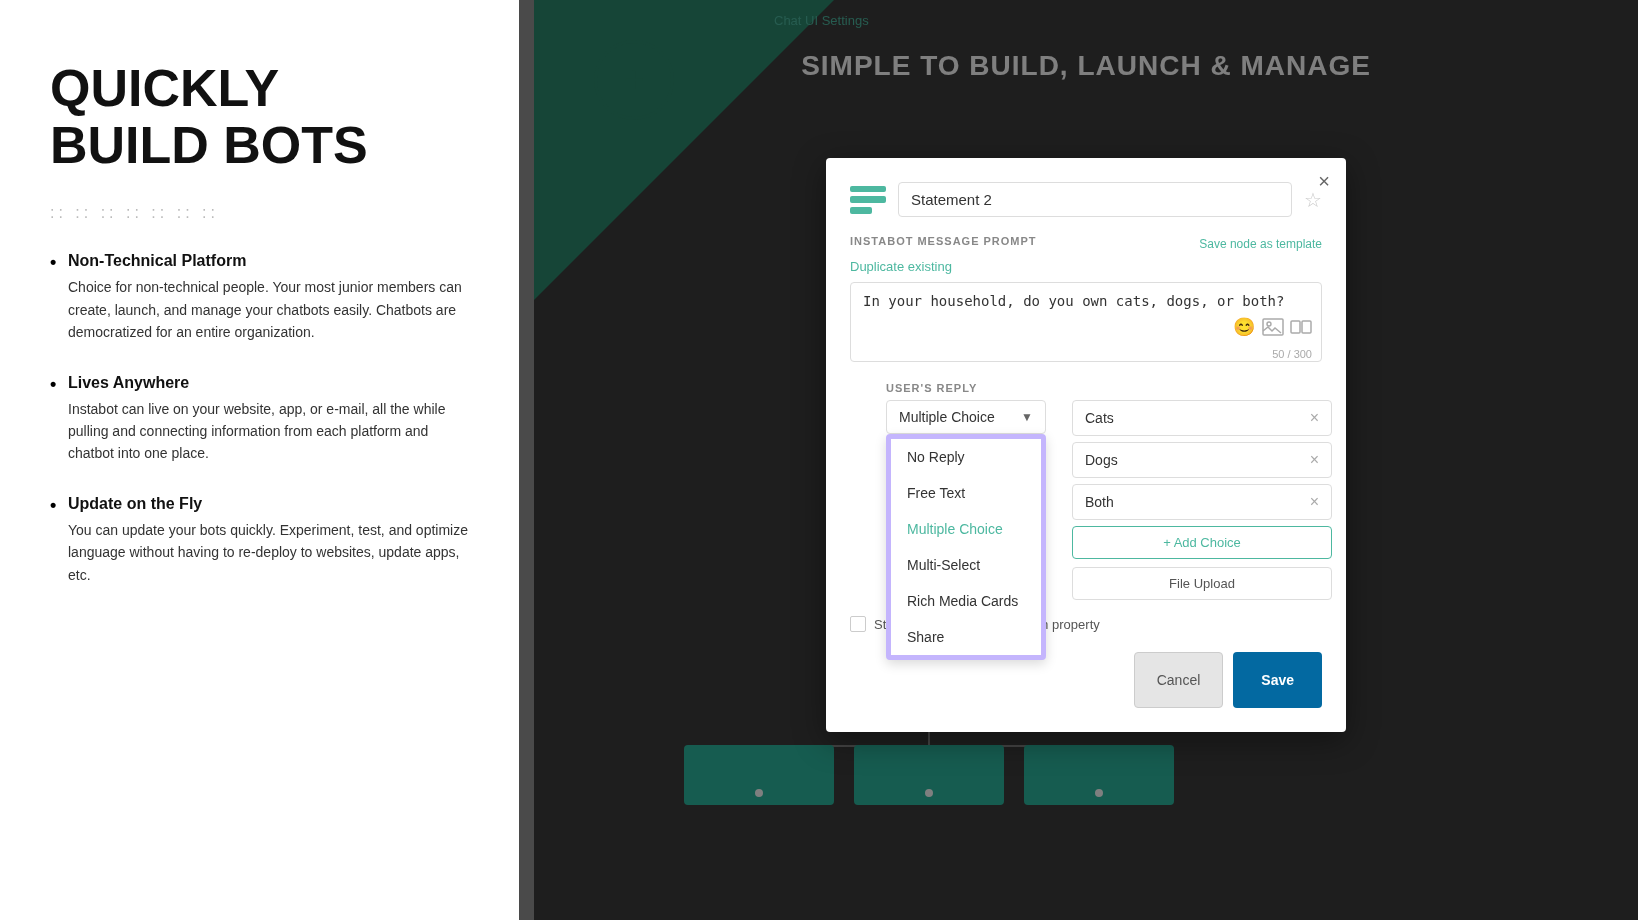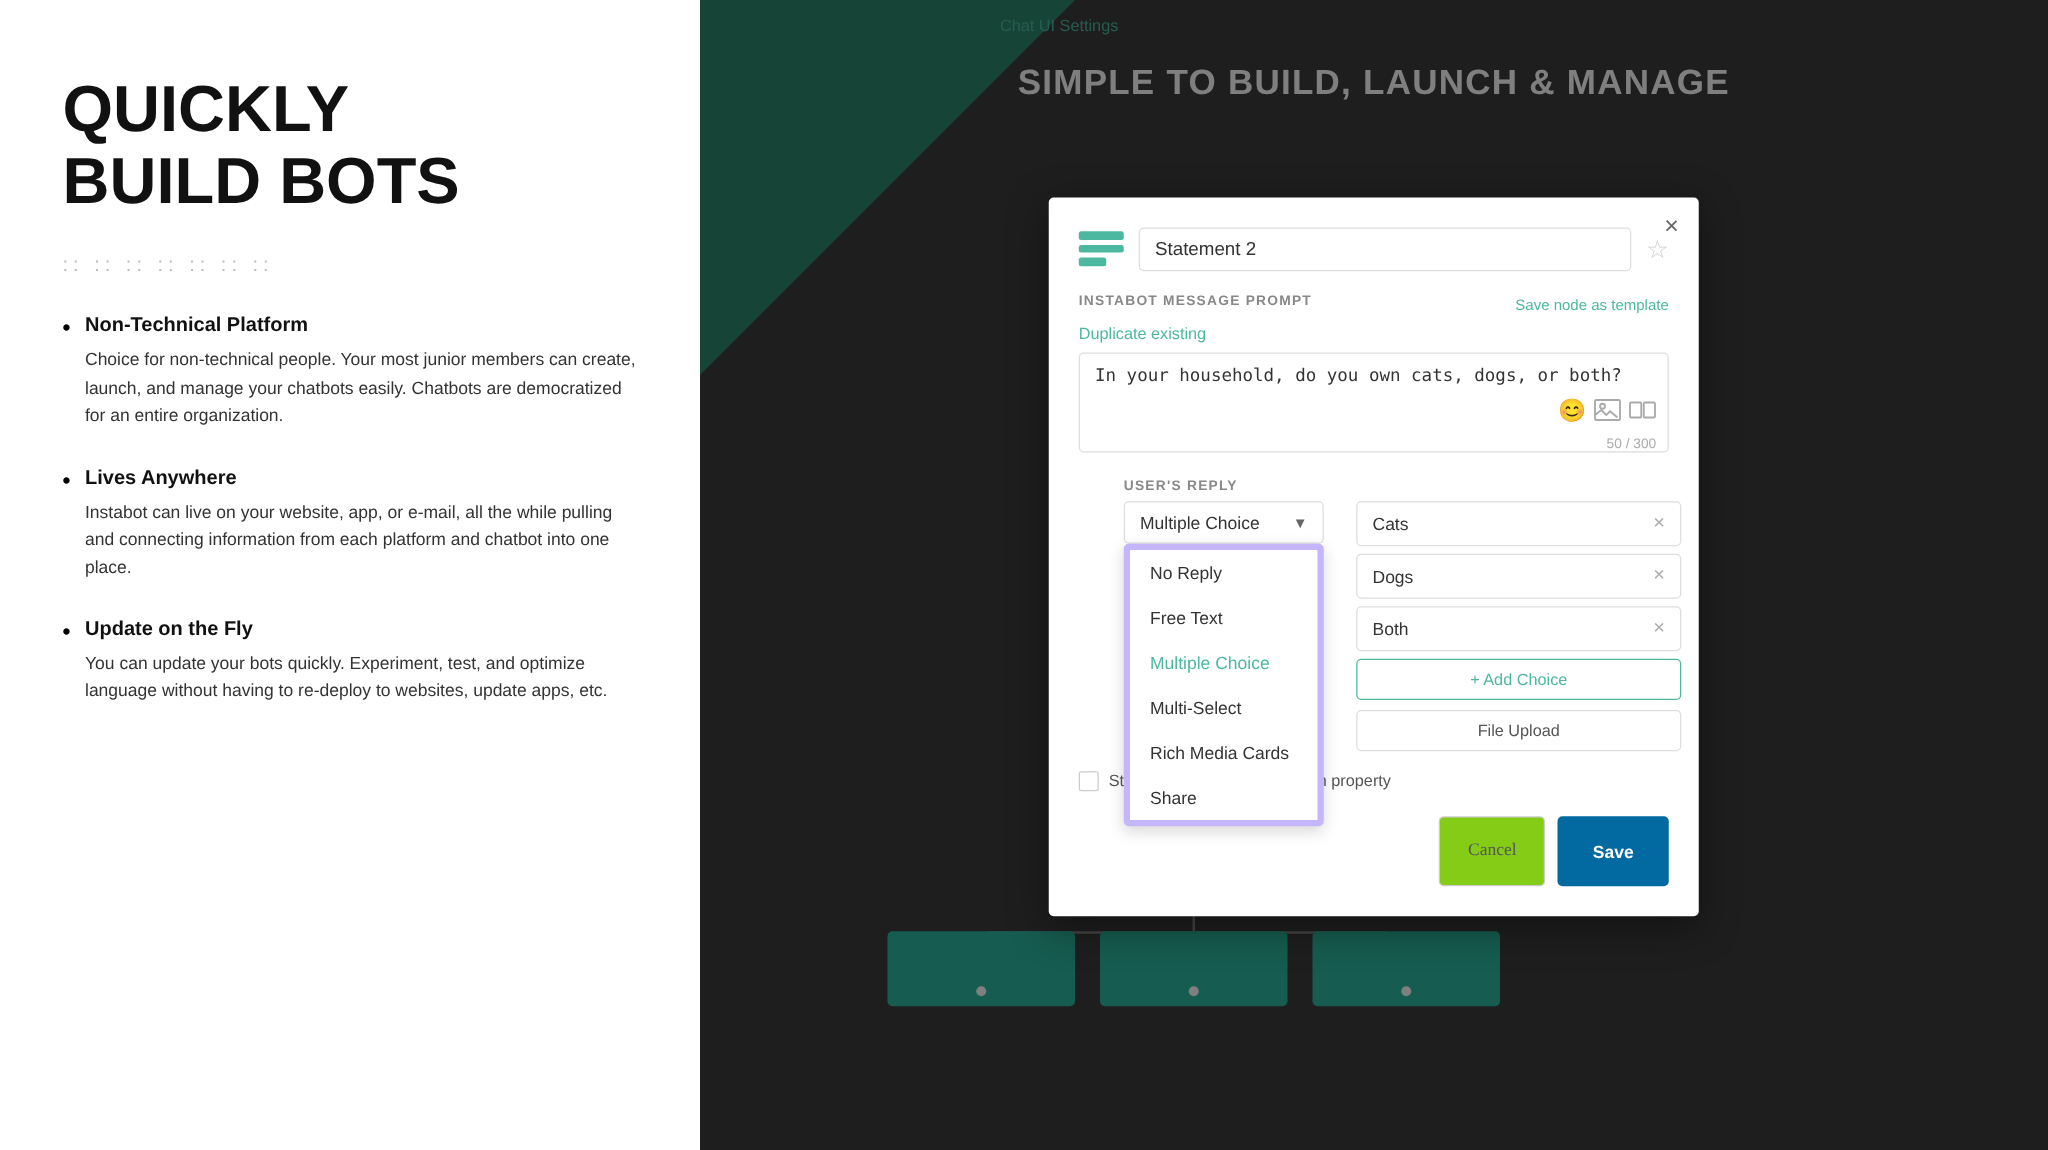--- a/index.html
+++ b/index.html
@@ -7,21 +7,21 @@
       font-family: 'Helvetica Neue', Arial, sans-serif;
       background: #4a4a4a;
       width: 1638px;
       height: 920px;
       overflow: hidden;
       display: flex;
     }
 
     
     .left-panel {
-      width: 560px;
+      width: 519px;
       background: #fff;
       padding: 60px 50px;
       flex-shrink: 0;
       position: relative;
     }
     .main-title {
       font-size: 52px;
       font-weight: 900;
       line-height: 1.1;
       color: #111;
@@ -60,20 +60,21 @@
       color: #333;
       line-height: 1.6;
     }
 
     
     .right-panel {
       flex: 1;
       background: #3d3d3d;
       position: relative;
       overflow: hidden;
+      margin-left: 15px;
     }
 
     
     .green-triangle {
       position: absolute;
       top: 0;
       left: 0;
       width: 300px;
       height: 300px;
       background: #2d8a6e;
@@ -401,26 +402,25 @@
 
     
     .modal-footer {
       display: flex;
       justify-content: flex-end;
       gap: 10px;
     }
     .btn-cancel {
       padding: 19px 22px;
       border: 1px solid #ccc;
-      background: #84cc16;
+      background: #e5e5e5;
       border-radius: 4px;
       font-size: 14px;
       color: #555;
       cursor: pointer;
-      font-family: Liberation Serif, serif;
     }
     .btn-save {
       padding: 9px 28px;
       border: none;
       background: #0369a1;
       border-radius: 4px;
       font-size: 14px;
       color: #fff;
       font-weight: 600;
       cursor: pointer;

